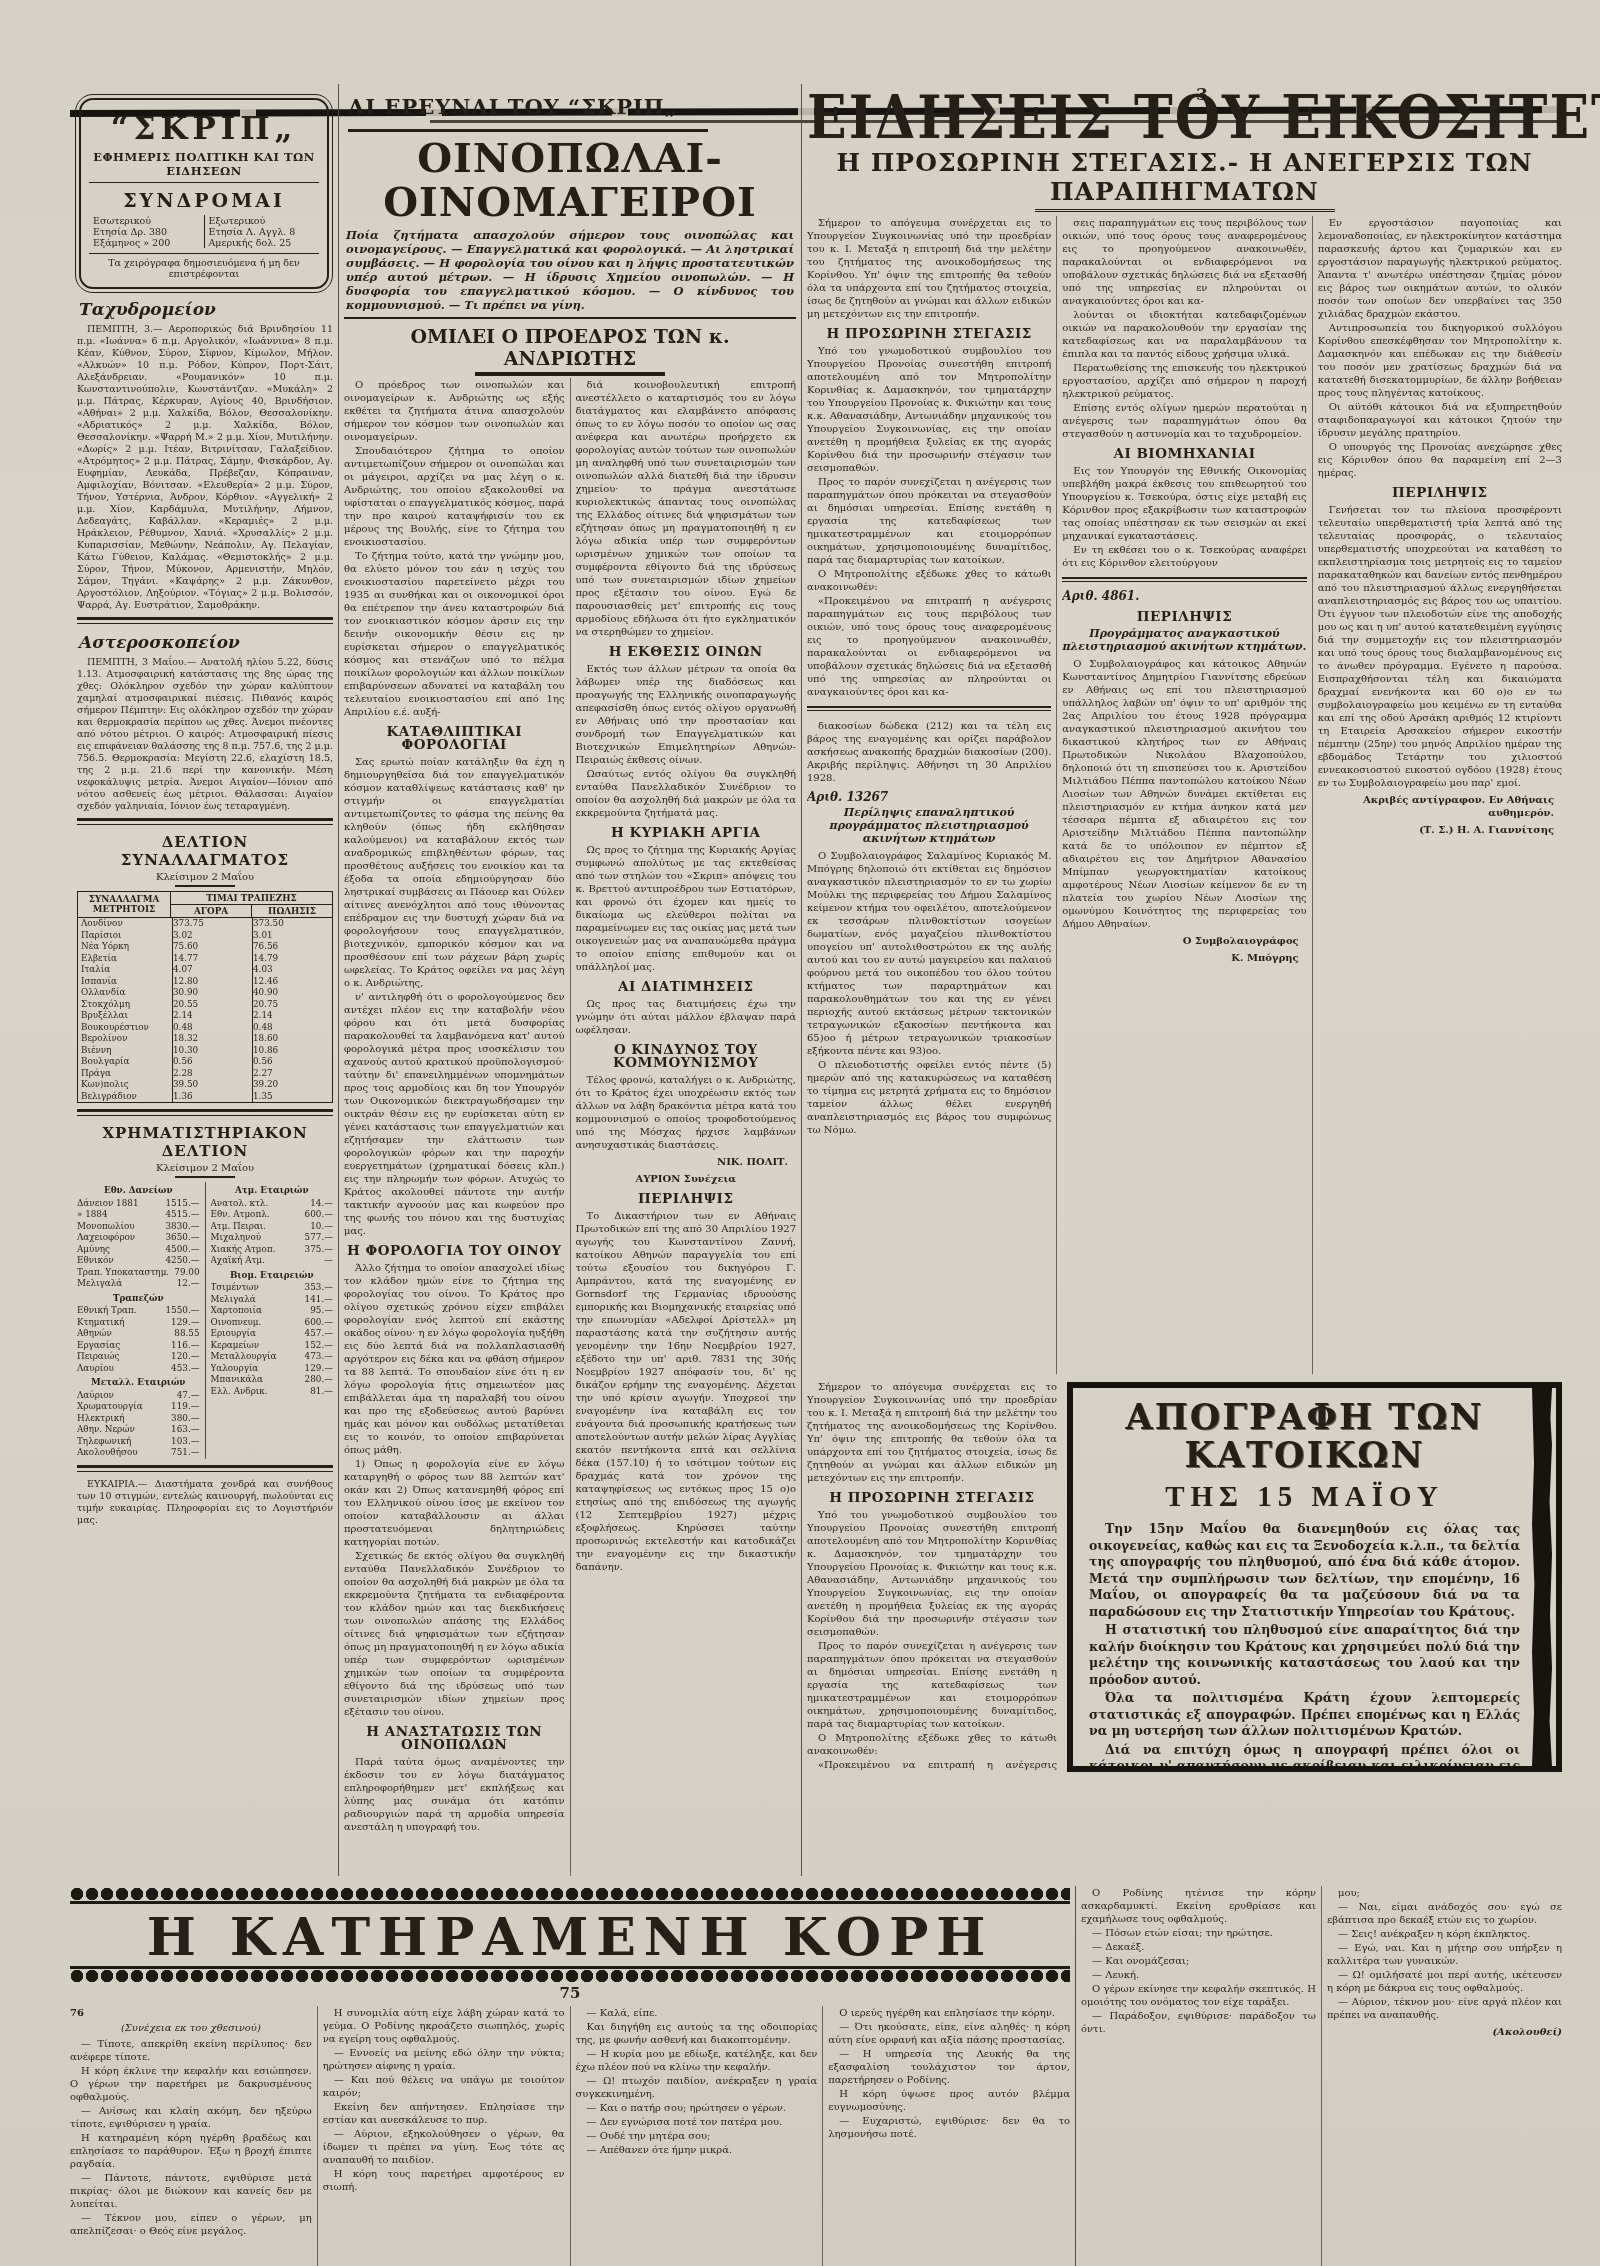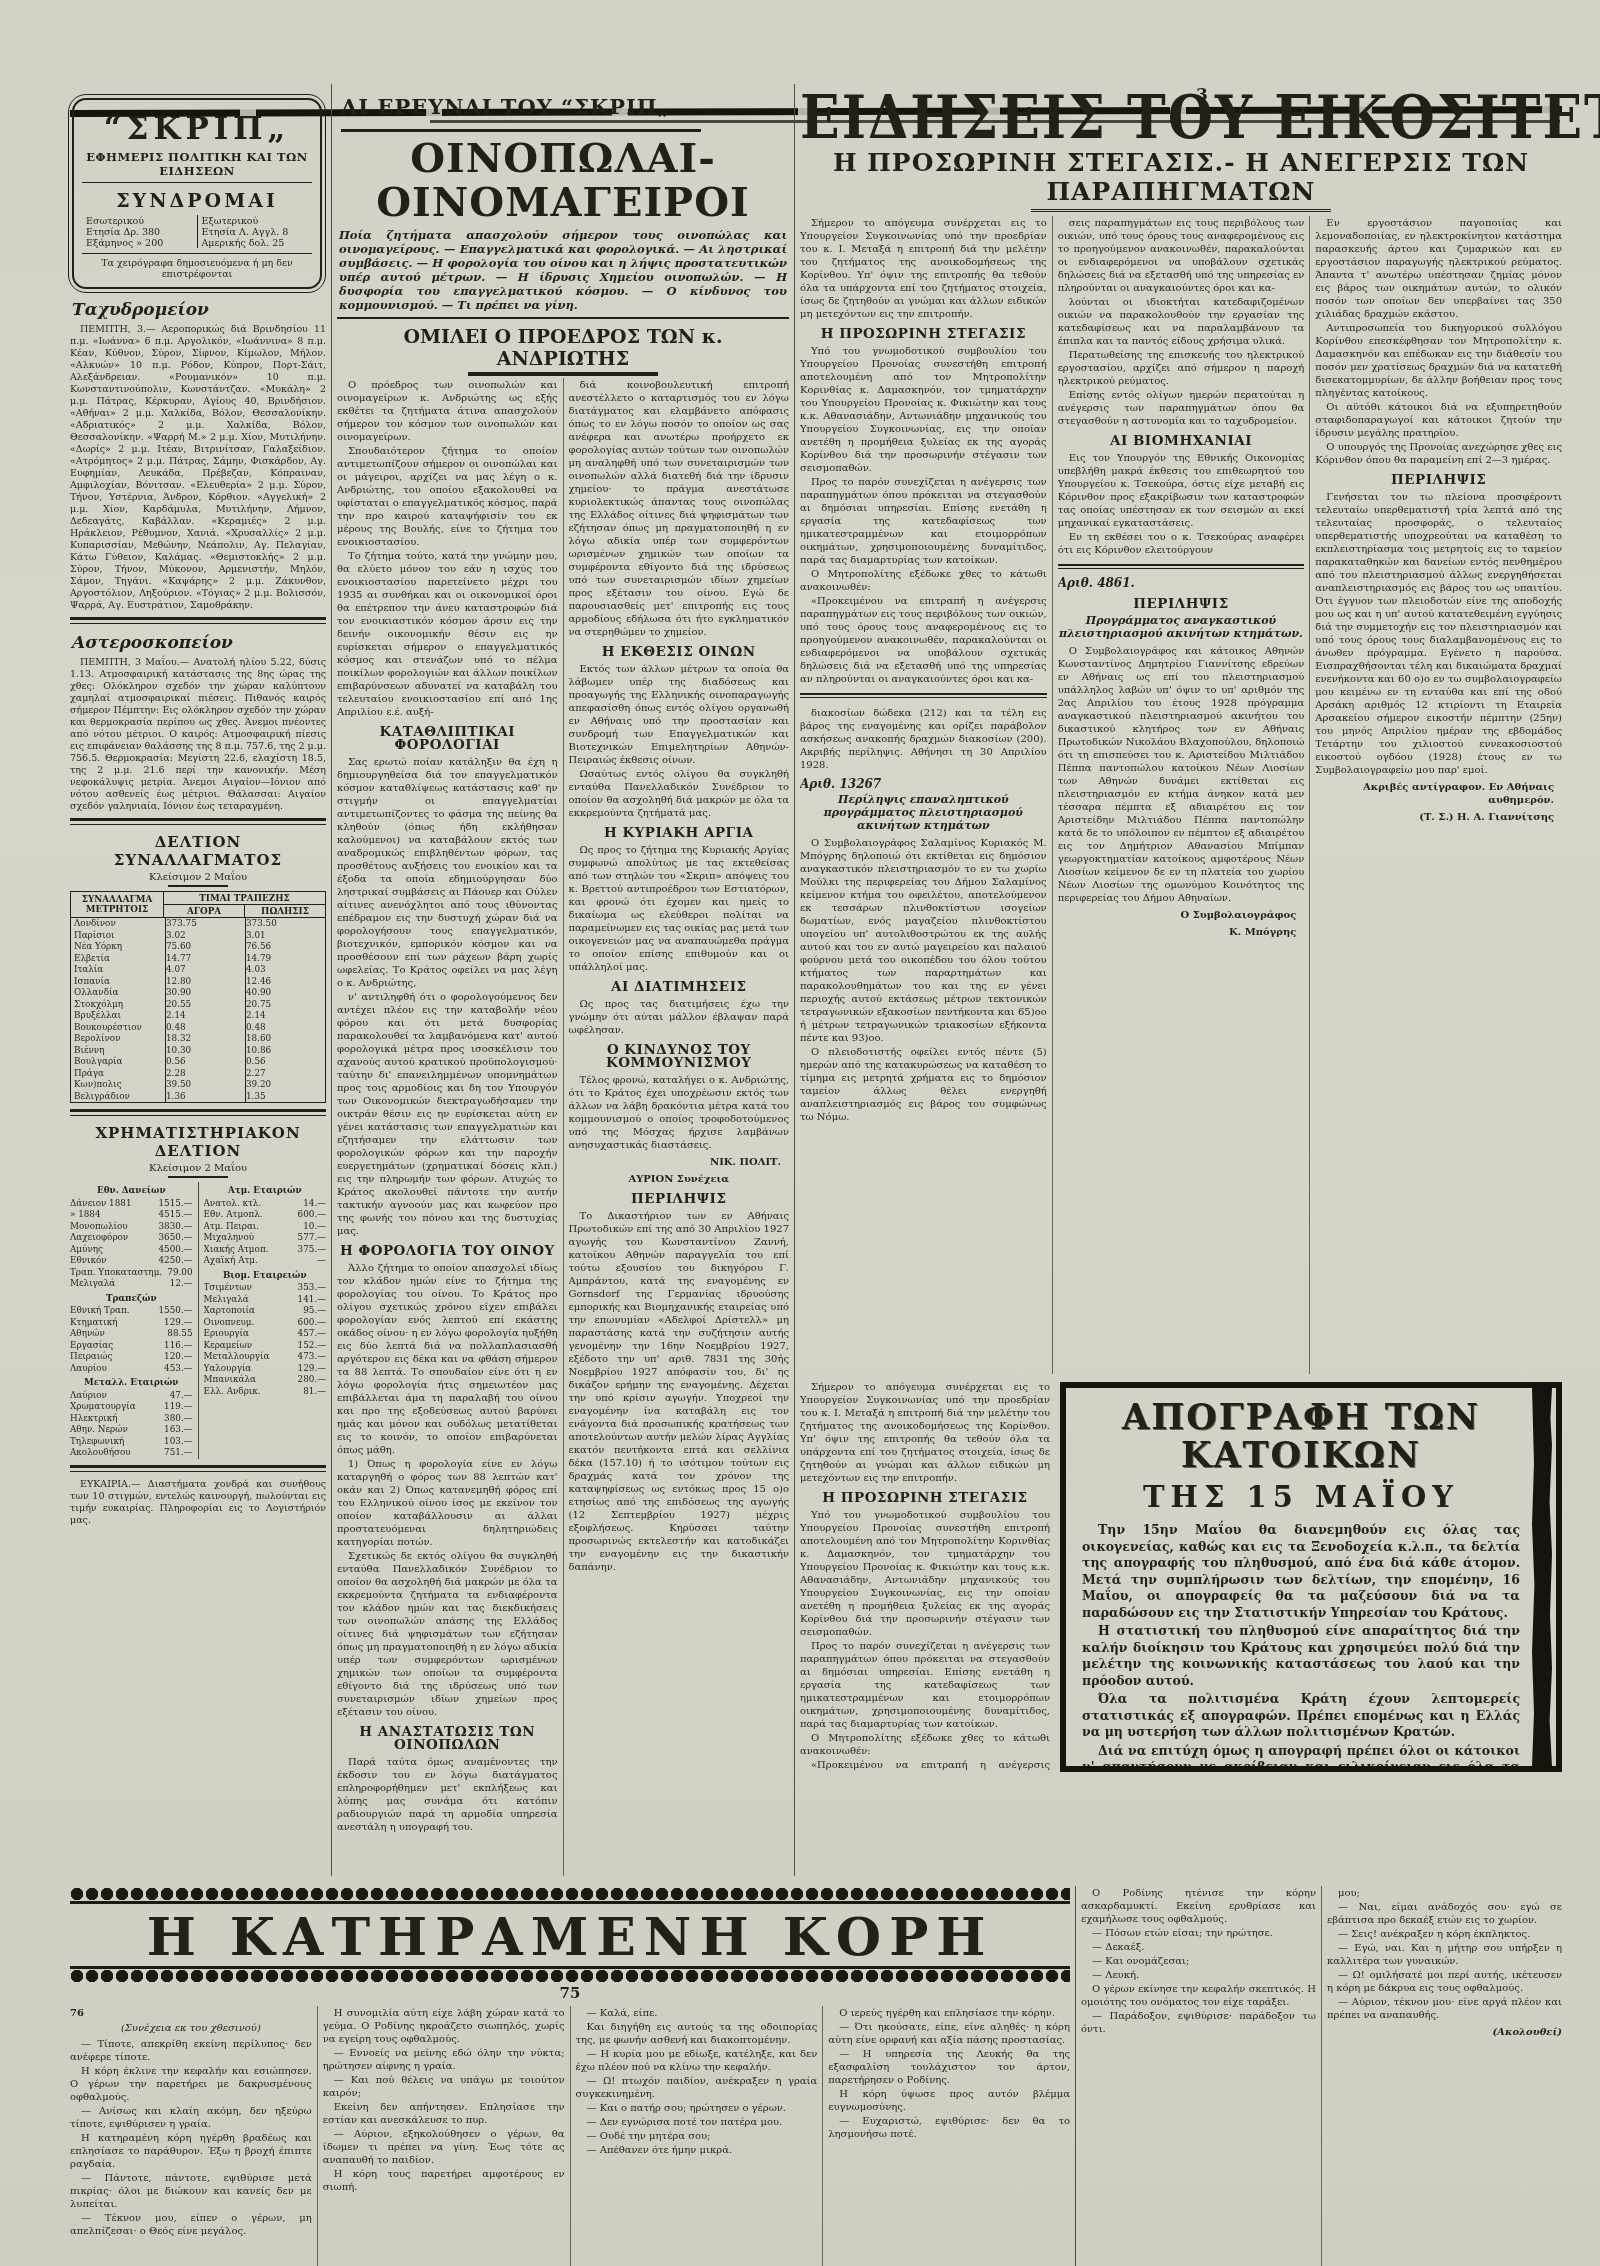--- a/index.html
+++ b/index.html
@@ -11,21 +11,21 @@
   
   .topstreak{position:absolute;left:70px;top:108px;width:1492px;height:7px;
      background:repeating-linear-gradient(90deg,#17130e 0 170px,rgba(23,19,14,.15) 170px 186px);
      transform:rotate(-.15deg);}
   .topstreak2{position:absolute;left:430px;top:120px;width:1130px;height:3px;background:#241f18;opacity:.8;}
   .pageno{position:absolute;left:1196px;top:84px;font-weight:bold;font-size:17px;}
   .vr{width:1px;background:#544d42;margin:0 5px;}
   .vr.light{background:#6a6254;}
   .hr2{border-top:3px solid #241f18;border-bottom:1px solid #241f18;height:3px;margin:6px 0;}
   
-  .main{display:flex;align-items:stretch;}
+  .main{display:flex;align-items:stretch;margin-left:7px;}
   .col1{width:256px;flex:none;}
   .colcenter{width:452px;flex:none;}
   .colright{flex:1;min-width:0;}
   
   .mast{border:2px solid #241f18;outline:1px solid #241f18;outline-offset:3px;
         border-radius:14px;padding:10px 8px 8px;margin:14px 4px 10px 2px;text-align:center;}
   .mast-title{font-size:31px;font-weight:bold;letter-spacing:5px;}
   .mast-sub{font-size:11.5px;font-weight:bold;letter-spacing:.5px;margin-top:4px;border-bottom:1px solid #241f18;padding-bottom:4px;}
   .mast-syn{font-size:19px;font-weight:bold;letter-spacing:3px;margin:6px 0 4px;}
   .mast-cols{display:flex;font-size:9.5px;text-align:left;}
@@ -90,21 +90,21 @@
   .threecol{display:flex;height:1158px;overflow:hidden;}
   .threecol .tc{flex:1;min-width:0;overflow:hidden;}
   .rightbottom{display:flex;margin-top:6px;height:392px;overflow:hidden;}
   .rb-left{width:250px;flex:none;overflow:hidden;}
   
   .census{flex:1;border:6px solid #17130e;margin:2px 0 0 10px;padding:10px 36px 8px 16px;position:relative;overflow:hidden;}
   .census-blob{position:absolute;right:4px;top:0;width:20px;height:100%;background:#17130e;
       clip-path:polygon(0 0,100% 0,92% 8%,100% 15%,88% 30%,100% 44%,90% 60%,100% 74%,88% 88%,100% 100%,0 100%,10% 86%,0 70%,12% 52%,0 36%,10% 20%);}
   .census-t1{font-size:35px;font-weight:bold;letter-spacing:2px;text-align:center;line-height:38px;
       text-shadow:1px 1px 0 #6a6254;}
-  .census-t2{font-size:29px;font-weight:bold;letter-spacing:6px;text-align:center;margin:6px 0 8px;}
+  .census-t2{font-size:29px;font-weight:bold;letter-spacing:6px;text-align:center;margin:6px 0 8px;font-family:Liberation Serif, serif;}
   .census-body{font-size:12.5px;font-weight:bold;line-height:16.5px;text-align:justify;}
   .census-body p{margin:0 0 2px;text-indent:16px;}
   
   .bottom{display:flex;margin-top:10px;height:436px;overflow:hidden;}
   .bottom-left{width:1000px;flex:none;}
   .bottom-right{flex:1;min-width:0;display:flex;overflow:hidden;}
   .novelbanner{position:relative;margin:2px 0 0;}
   .scallop{height:13px;background:radial-gradient(circle at 7px 6px,#1d1914 6px,transparent 6.5px);
       background-size:15px 13px;background-repeat:repeat-x;}
   .scallop.flip{transform:scaleY(-1);}

